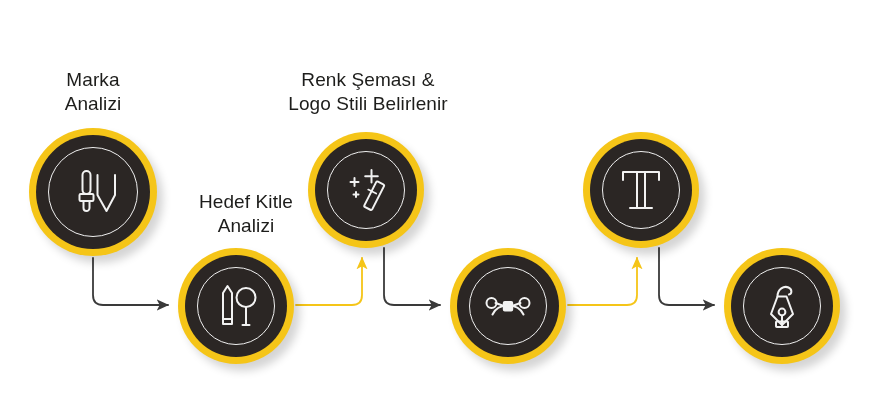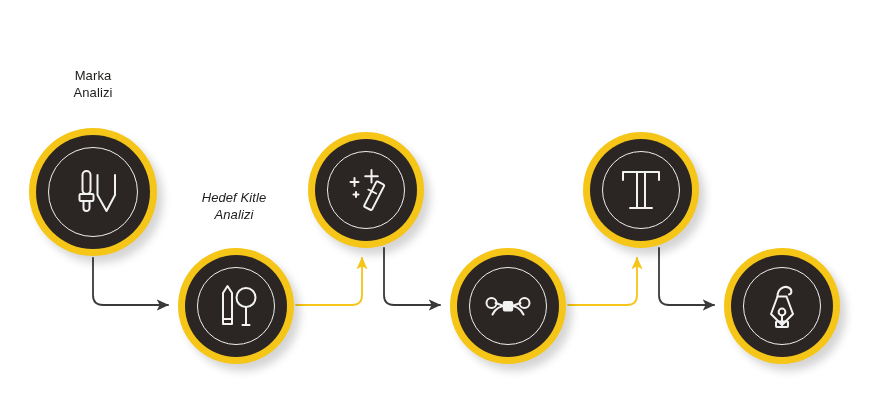--- a/index.html
+++ b/index.html
@@ -34,21 +34,21 @@
     border:1.6px solid #efefef;
     display:flex;align-items:center;justify-content:center;
   }
   .node svg{display:block;}
 
   
   .cap{
     position:absolute;
     text-align:center;
     color:#1d1d1b;
-    font-size:13px;
+    font-size:19px;
     line-height:1.28;
     letter-spacing:.1px;
     white-space:pre-line;
     font-weight:400;
   }
 </style>
 </head>
 <body>
 
 <div id="stage">
@@ -71,22 +71,24 @@
       <path d="M384,248 L384,295 Q384,305 394,305 L440,305" stroke="#3A3A3A" marker-end="url(#ahB)"></path>
 
       <path d="M568,305 L627,305 Q637,305 637,295 L637,258" stroke="#F5C518" marker-end="url(#ahY)"></path>
 
       <path d="M659,248 L659,295 Q659,305 669,305 L714,305" stroke="#3A3A3A" marker-end="url(#ahB)"></path>
     </g>
   </svg>
 
   <div class="cap" style="left:3px;top:68px;width:180px;">Marka
 Analizi</div>
-  <div class="cap" style="left:144px;top:190px;width:180px;font-style:italic;">Hedef Kitle
+  <div class="cap" style="left:156px;top:190px;width:180px;">Hedef Kitle
 Analizi</div>
+  <div class="cap" style="left:258px;top:68px;width:220px;">Renk Şeması &amp;
+Logo Stili Belirlenir</div>
 
   <div class="node" style="--ring:#F5C518;--dark:#2B2624;left:29px;top:128px;width:128px;height:128px;">
     <div class="disc">
       <div class="innerline">
         <svg width="60" height="60" viewBox="0 0 60 60" fill="none" stroke="#F2F2F2" stroke-width="2" stroke-linecap="round" stroke-linejoin="round">
           <rect x="19.5" y="9" width="8" height="23" rx="4"></rect>
           <rect x="16.5" y="32" width="14" height="7" rx="1.2"></rect>
           <path d="M20.5 39 L20.5 46 a3 3 0 0 0 6 0 L26.5 39"></path>
           <path d="M34.5 13 L34.5 33 L43.5 49 L52 33 L52 13"></path>
         </svg>

